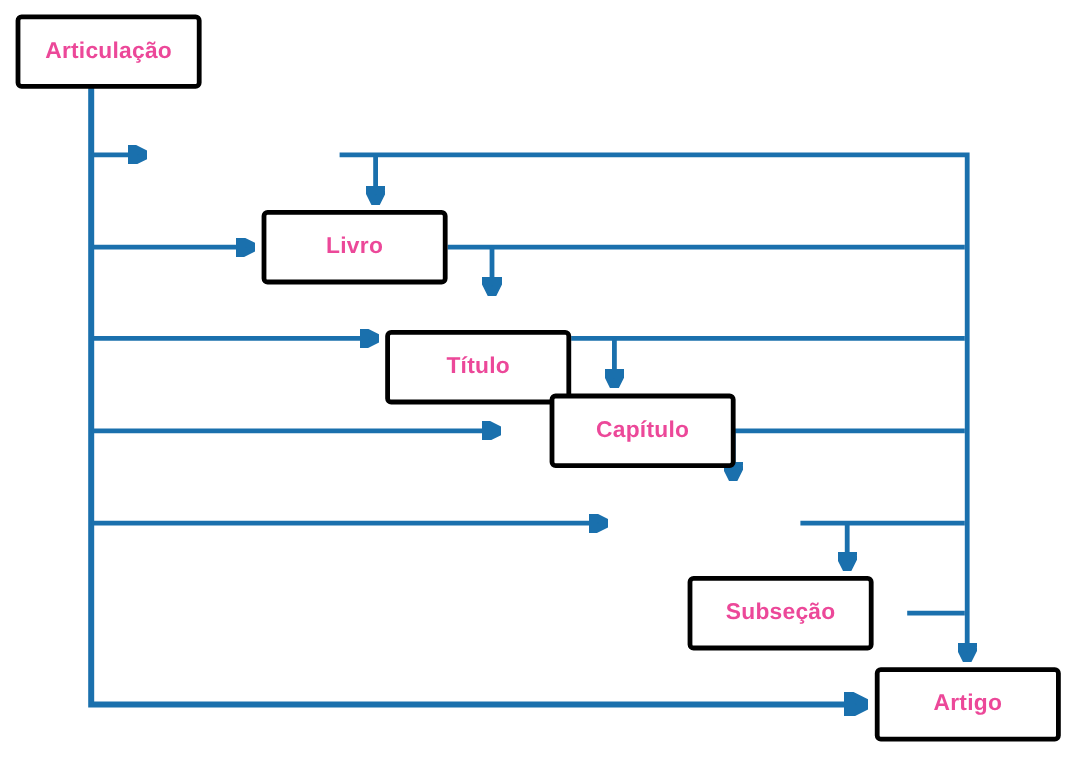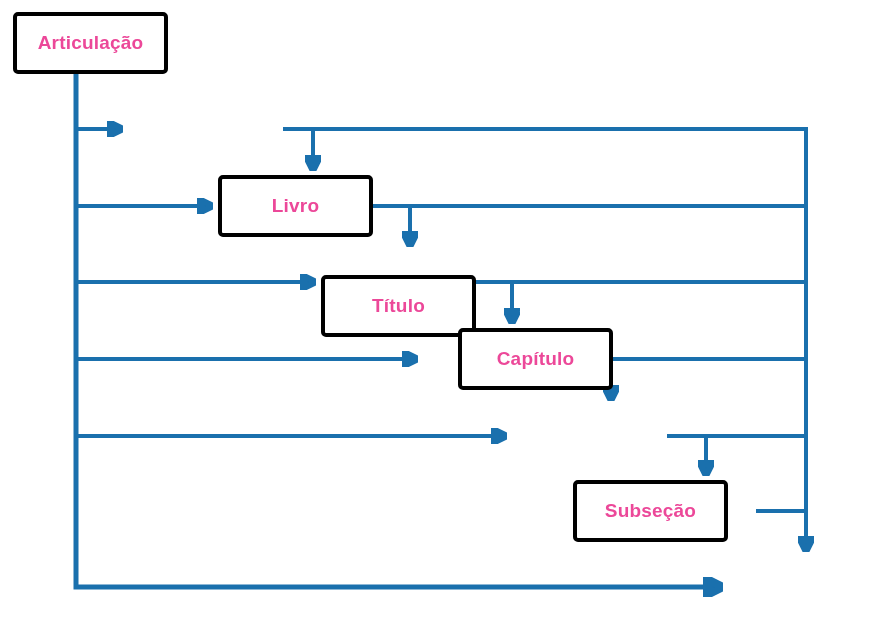--- a/index.html
+++ b/index.html
@@ -90,14 +90,15 @@
     <path d="M512,282 V322" marker-end="url(#arrow)"></path>
     <path d="M611,359 V399" marker-end="url(#arrow)"></path>
     <path d="M706,436 V474" marker-end="url(#arrow)"></path>
   </svg>
 
   <div class="node" id="n-articulacao">Articulação</div>
   <div class="node" id="n-livro">Livro</div>
   <div class="node" id="n-titulo">Título</div>
   <div class="node" id="n-capitulo">Capítulo</div>
   <div class="node" id="n-subsecao">Subseção</div>
+  <div class="node" id="n-artigo">Artigo</div>
 
 </div>
 
 </body></html>

